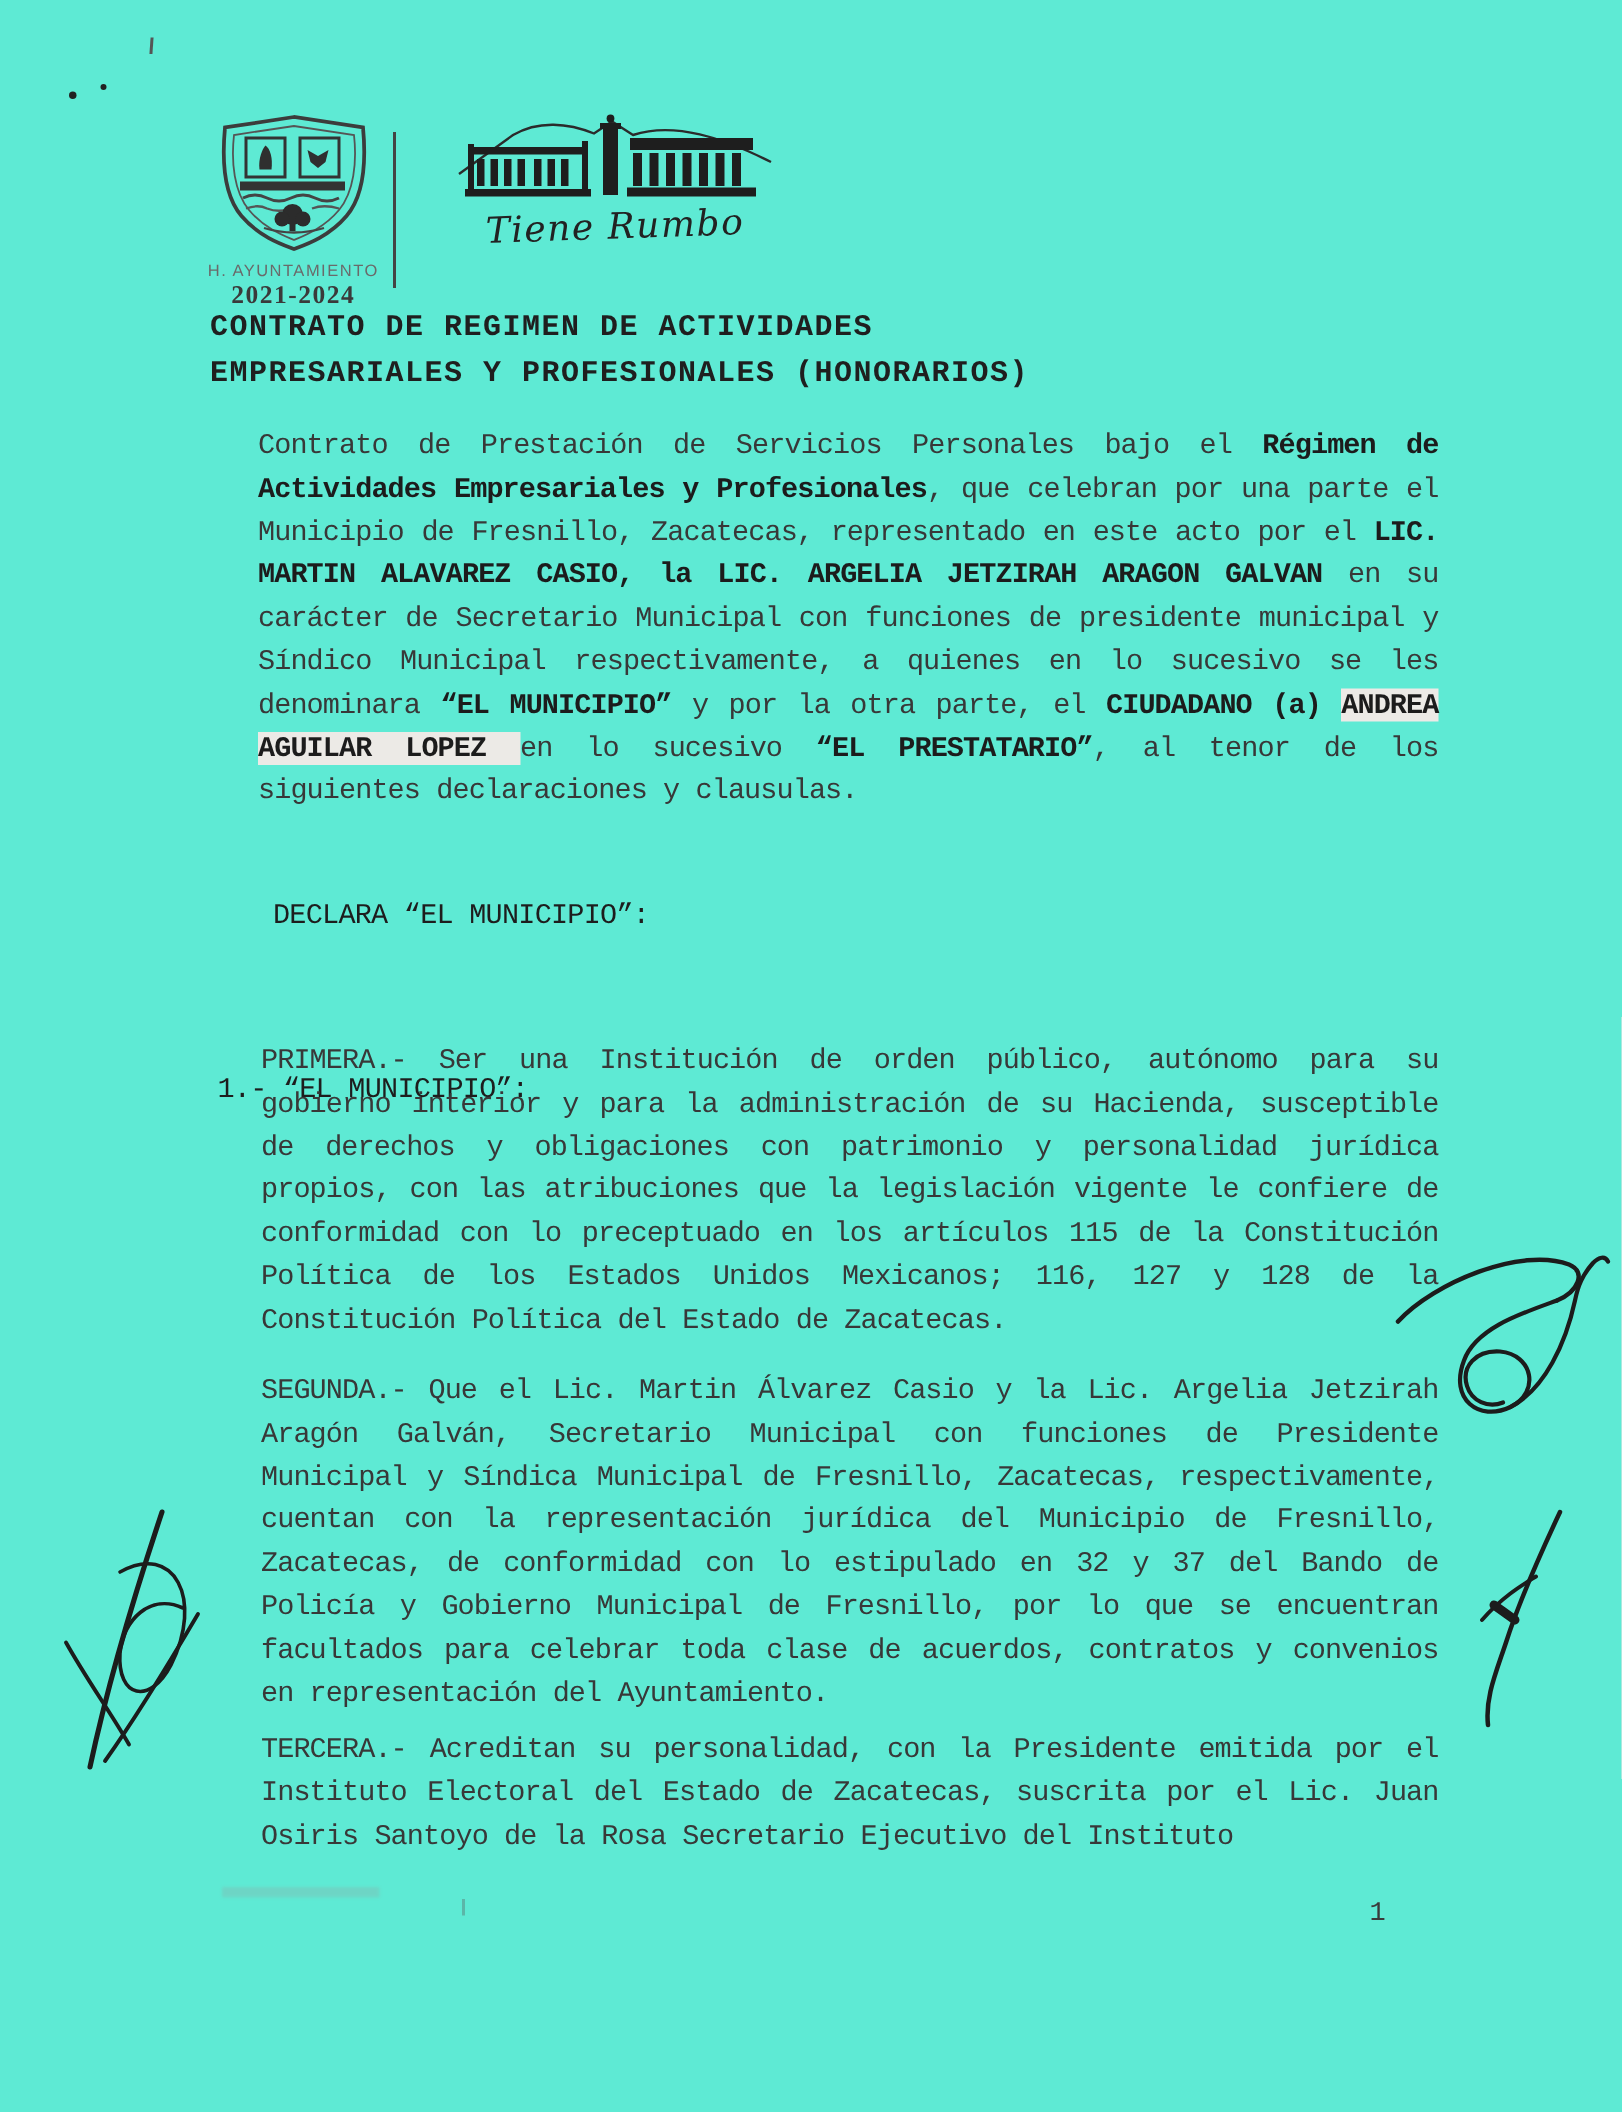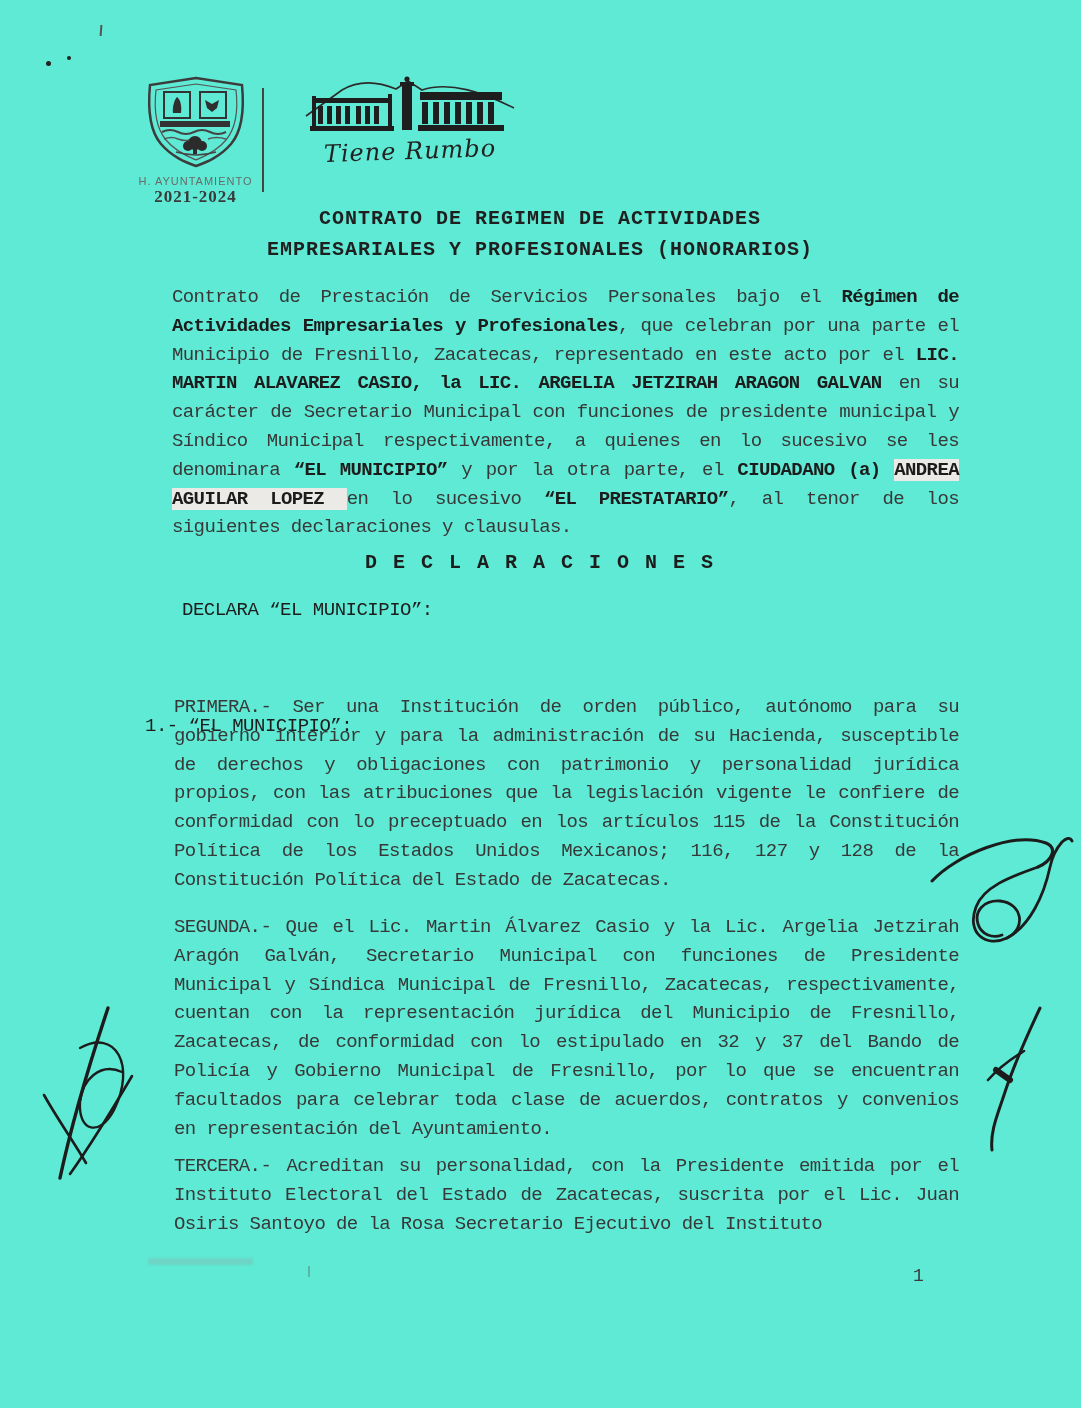--- a/index.html
+++ b/index.html
@@ -15,21 +15,21 @@
   
   .seal-wrap{position:absolute;left:133px;top:76px;width:125px;text-align:center;}
   .seal-caption1{font-size:11px;letter-spacing:1px;color:#6a6a6a;font-family:"Liberation Sans",sans-serif;margin-top:2px;}
   .seal-caption2{font-size:17px;font-weight:bold;color:#3a3a3a;font-family:Liberation Serif, serif;letter-spacing:1px;}
   .header-divider{position:absolute;left:262px;top:88px;width:2px;height:104px;background:#444;}
   .brand-wrap{position:absolute;left:295px;top:76px;width:230px;text-align:center;}
   .wordmark{font-family:"Liberation Serif",serif;font-weight:600;color:#1d1d1d;line-height:1;margin-top:-2px;letter-spacing:3px;white-space:nowrap;}
   .wm-big{font-size:44px;}
   .wm-mid{font-size:31px;}
   .tagline{font-family:"DejaVu Serif",serif;font-style:italic;font-size:24px;color:#222;transform:rotate(-2deg);margin-top:-2px;letter-spacing:1px;}
-  .doc-title{position:absolute;left:140px;width:800px;top:203px;text-align:center;
+  .doc-title{position:absolute;left:140px;width:800px;top:203px;text-align:left;
     font-size:20px;font-weight:bold;color:#1f1f1f;line-height:31px;letter-spacing:1px;}
   
   .para{position:absolute;text-align:justify;font-size:19px;line-height:28.8px;letter-spacing:-0.6px;color:#383838;margin-left:29px;}
   .para .b{font-weight:bold;color:#1c1c1c;}
   .para .hl{background:#eceae6;}
   .heading-center{position:absolute;left:140px;width:800px;text-align:center;
     font-size:20px;font-weight:bold;letter-spacing:2px;color:#1d1d1d;}
   .subheading{position:absolute;font-size:19px;font-weight:normal;color:#1d1d1d;letter-spacing:-0.5px;}
   .page-number{position:absolute;font-size:18px;color:#3a3a3a;}
   
@@ -101,21 +101,20 @@
     <div class="tagline">Tiene Rumbo</div>
   </div>
 
   <div class="doc-title">
     <div>CONTRATO DE REGIMEN DE ACTIVIDADES</div>
     <div>EMPRESARIALES Y PROFESIONALES (HONORARIOS)</div>
   </div>
 
   <div class="para" style="left:143px;top:283px;width:787px;"><span>Contrato de Prestación de Servicios Personales bajo el </span><span class="b">Régimen de Actividades Empresariales y Profesionales</span><span>, que celebran por una parte el Municipio de Fresnillo, Zacatecas, representado en este acto por el </span><span class="b">LIC. MARTIN ALAVAREZ CASIO, la LIC. ARGELIA JETZIRAH ARAGON GALVAN</span><span> en su carácter de Secretario Municipal con funciones de presidente municipal y Síndico Municipal respectivamente, a quienes en lo sucesivo se les denominara </span><span class="b">“EL MUNICIPIO”</span><span> y por la otra parte, el </span><span class="b">CIUDADANO (a)</span><span> </span><span class="b hl"> ANDREA AGUILAR LOPEZ </span><span> en lo sucesivo </span><span class="b">“EL PRESTATARIO”</span><span>, al tenor de los siguientes declaraciones y clausulas.</span></div>
 
-  <div class="heading-center" style="top:551px;">D E C L A R A C I O N E S</div>
 
   <div class="subheading" style="left:182px;top:599px;">DECLARA “EL MUNICIPIO”:</div>
 
   <div class="subheading" style="left:145px;top:682px;margin-top:33px;">1.- “EL MUNICIPIO”:</div>
 
   <div class="para" style="left:145px;top:693px;width:785px;">PRIMERA.- Ser una Institución de orden público, autónomo para su gobierno interior y para la administración de su Hacienda, susceptible de derechos y obligaciones con patrimonio y personalidad jurídica propios, con las atribuciones que la legislación vigente le confiere de conformidad con lo preceptuado en los artículos 115 de la Constitución Política de los Estados Unidos Mexicanos; 116, 127 y 128 de la Constitución Política del Estado de Zacatecas.</div>
 
   <div class="para" style="left:145px;top:913px;width:785px;">SEGUNDA.- Que el Lic. Martin Álvarez Casio y la Lic. Argelia Jetzirah Aragón Galván, Secretario Municipal con funciones de Presidente Municipal y Síndica Municipal de Fresnillo, Zacatecas, respectivamente, cuentan con la representación jurídica del Municipio de Fresnillo, Zacatecas, de conformidad con lo estipulado en 32 y 37 del Bando de Policía y Gobierno Municipal de Fresnillo, por lo que se encuentran facultados para celebrar toda clase de acuerdos, contratos y convenios en representación del Ayuntamiento.</div>
 
   <div class="para" style="left:145px;top:1152px;width:785px;">TERCERA.- Acreditan su personalidad, con la Presidente emitida por el Instituto Electoral del Estado de Zacatecas, suscrita por el Lic. Juan Osiris Santoyo de la Rosa Secretario Ejecutivo del Instituto</div>

